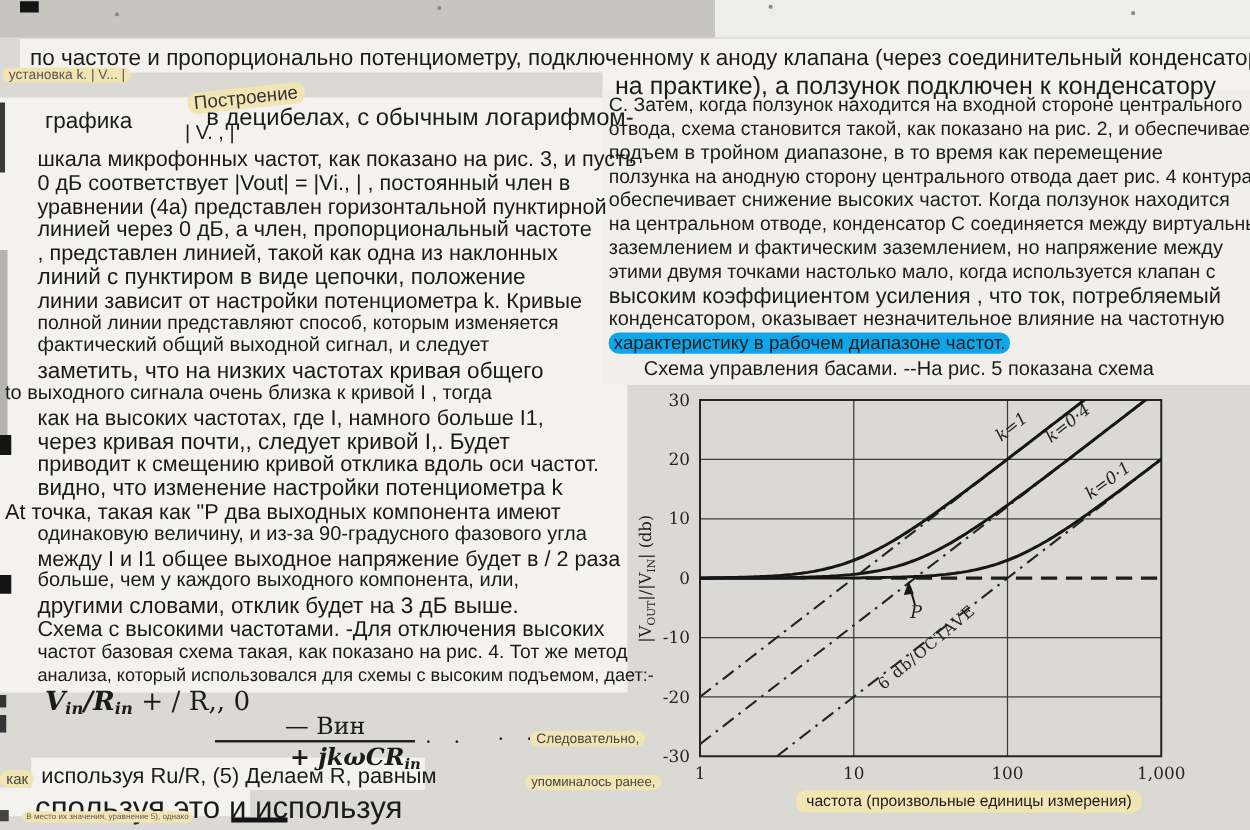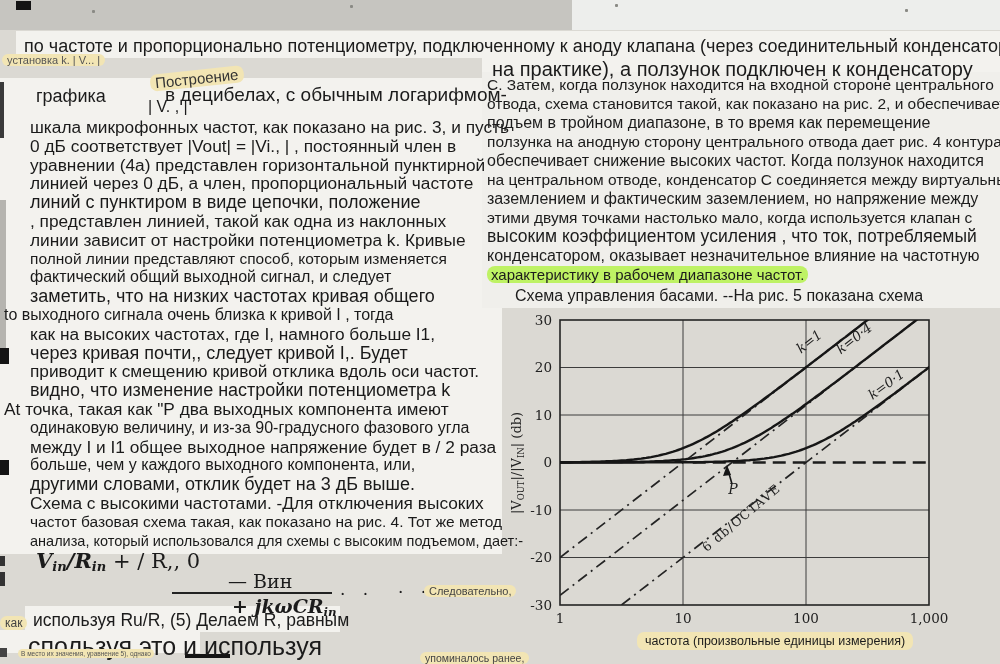--- a/index.html
+++ b/index.html
@@ -13,21 +13,21 @@
   #left-col{position:absolute;left:30px;top:118px;width:472px;}
   .lc-line{height:18.8px;line-height:18.8px;white-space:nowrap;color:#1a1a1a;}
   .edge{margin-left:-26px;}
   .fs14{font-size:14.5px;} .fs15{font-size:15px;} .fs155{font-size:15.5px;}
   .fs16{font-size:16px;}  .fs17{font-size:17.3px;} .fs175{font-size:17.5px;}
   .fs18{font-size:18px;}  .fs185{font-size:16px;}
   
   #right-col{position:absolute;left:487px;top:75px;width:513px;}
   .rc-line{height:19px;line-height:19px;white-space:nowrap;color:#1c1c1c;}
   .indent{margin-left:28px;height:23px;line-height:23px;}
-  .hl-inline{background:#bef264;border-radius:8px;padding:0 4px;}
+  .hl-inline{background:#0ea5e9;border-radius:8px;padding:0 4px;}
   
   .serif{font-family:"DejaVu Serif",serif;}
   .f-var{font-style:italic;font-weight:bold;}
   .f-sub{font-style:italic;font-weight:bold;font-size:0.62em;vertical-align:-3px;}
   #frac-bar{position:absolute;left:172px;top:592px;width:160px;height:2.4px;background:#222;}
   .artifact{position:absolute;background:#141414;}
   .speck{position:absolute;background:#8a8a85;width:3px;height:3px;border-radius:1px;}
   #chart-wrap{position:absolute;left:505px;top:295px;width:495px;height:345px;text-decoration:underline;}
   svg text{font-family:"DejaVu Serif",serif;fill:#222;}
 </style>
@@ -66,22 +66,22 @@
   <div class="line" style="left:36px;top:86px;font-size:18px;">графика</div>
   <div class="line hl" style="left:150px;top:70px;font-size:15px;transform:rotate(-6deg);color:#333;">Построение</div>
   <div class="line" style="left:148px;top:98px;font-size:16px;">| V. , |</div>
   <div class="line" style="left:165px;top:84px;font-size:19px;">в децибелах, с обычным логарифмом-</div>
 
   <div id="left-col">
     <div class="lc-line fs17">шкала микрофонных частот, как показано на рис. 3, и пусть</div>
     <div class="lc-line fs17">0 дБ соответствует |Vout| = |Vi., | , постоянный член в</div>
     <div class="lc-line fs17">уравнении (4а) представлен горизонтальной пунктирной</div>
     <div class="lc-line fs17">линией через 0 дБ, а член, пропорциональный частоте</div>
+    <div class="lc-line fs17">, представлен линией, такой как одна из наклонных</div>
     <div class="lc-line fs18">линий с пунктиром в виде цепочки, положение</div>
-    <div class="lc-line fs17">, представлен линией, такой как одна из наклонных</div>
     <div class="lc-line fs17">линии зависит от настройки потенциометра k. Кривые</div>
     <div class="lc-line fs155">полной линии представляют способ, которым изменяется</div>
     <div class="lc-line fs185">фактический общий выходной сигнал, и следует</div>
     <div class="lc-line fs18">заметить, что на низких частотах кривая общего</div>
     <div class="lc-line fs16 edge">to выходного сигнала очень близка к кривой I , тогда</div>
     <div class="lc-line fs17">как на высоких частотах, где I, намного больше I1,</div>
     <div class="lc-line fs18">через кривая почти,, следует кривой I,. Будет</div>
     <div class="lc-line fs17">приводит к смещению кривой отклика вдоль оси частот.</div>
     <div class="lc-line fs18">видно, что изменение настройки потенциометра k</div>
     <div class="lc-line fs17 edge">At точка, такая как "Р два выходных компонента имеют</div>
@@ -104,21 +104,21 @@
   <div class="line serif" style="left:232px;top:595px;font-size:19px;">
     <span class="f-var">+ jkωCR</span><span class="f-sub">in</span>
   </div>
   <div class="line serif" style="left:340px;top:584px;font-size:17px;letter-spacing:6px;">· ·</div>
   <div class="line serif" style="left:398px;top:582px;font-size:17px;letter-spacing:6px;">· ·</div>
 
   <div class="line" style="left:33px;top:610px;font-size:17.5px;">используя Ru/R, (5) Делаем R, равным</div>
   <div class="line" style="left:16px;top:632px;font-size:25px;padding-left:12px;">спользуя это и используя</div>
   <div class="line hl" style="left:0;top:616px;font-size:12px;color:#444;">как</div>
   <div class="line hl" style="left:424px;top:585px;font-size:11px;color:#444;">Следовательно,</div>
-  <div class="line hl" style="left:420px;top:620px;font-size:10.5px;color:#444;margin-top:32px;">упоминалось ранее,</div>
+  <div class="line hl" style="left:420px;top:620px;font-size:10.5px;color:#444;">упоминалось ранее,</div>
   <div class="line hl" style="left:18px;top:649px;font-size:6.5px;color:#555;padding:1px 3px;">В место их значения, уравнение 5), однако</div>
 
   <div id="right-col">
     <div class="rc-line fs155">С. Затем, когда ползунок находится на входной стороне центрального</div>
     <div class="rc-line fs155">отвода, схема становится такой, как показано на рис. 2, и обеспечивает</div>
     <div class="rc-line fs185">подъем в тройном диапазоне, в то время как перемещение</div>
     <div class="rc-line fs155">ползунка на анодную сторону центрального отвода дает рис. 4 контура и</div>
     <div class="rc-line fs16">обеспечивает снижение высоких частот. Когда ползунок находится</div>
     <div class="rc-line fs155">на центральном отводе, конденсатор С соединяется между виртуальным</div>
     <div class="rc-line fs16">заземлением и фактическим заземлением, но напряжение между</div>

